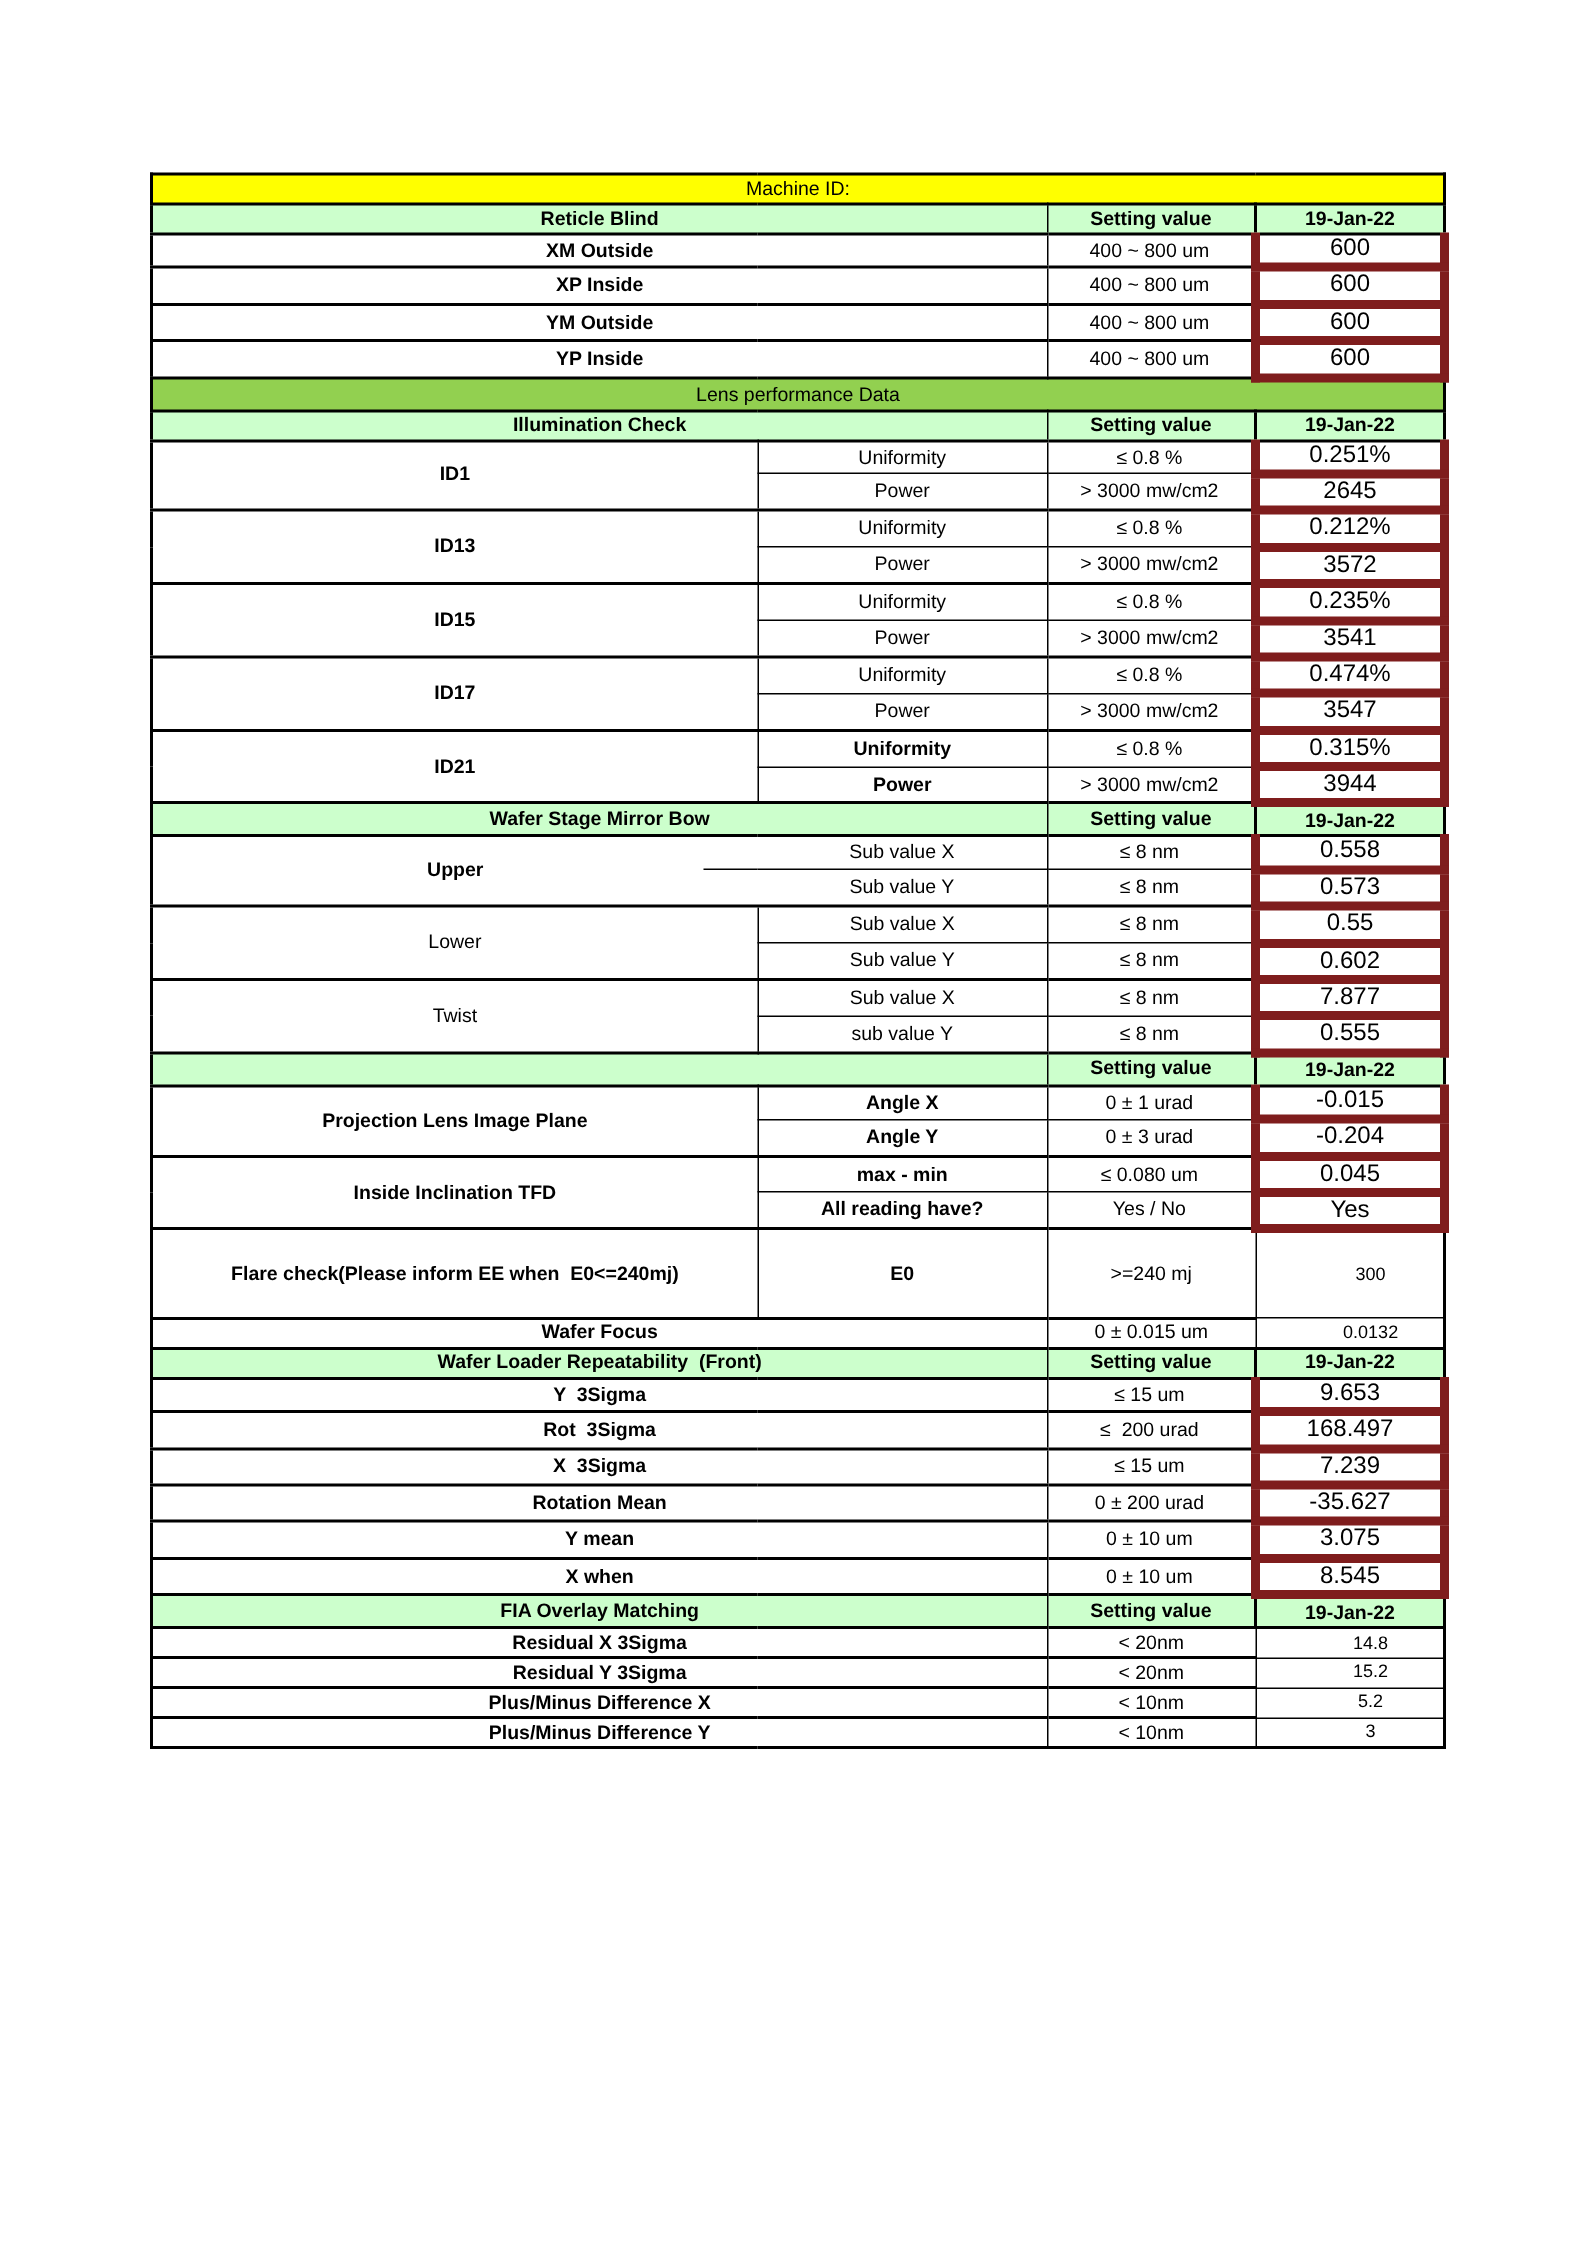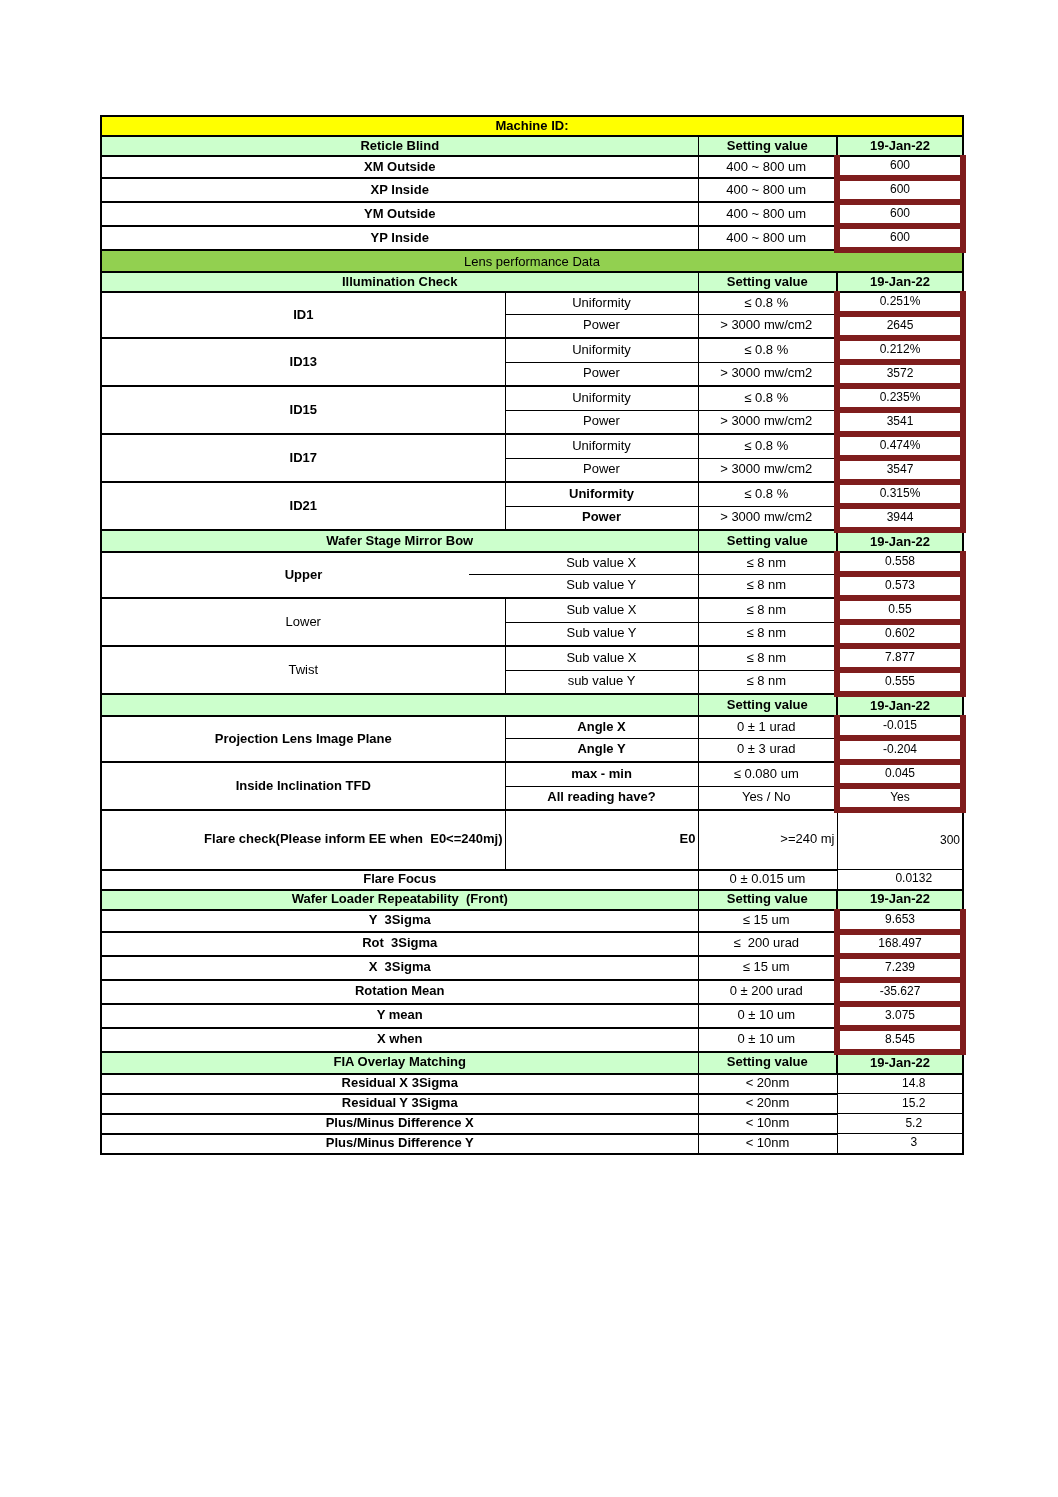--- a/index.html
+++ b/index.html
@@ -6,32 +6,32 @@
   body{width:1058px;height:1497px;background:#ffffff;position:relative;
        font-family:"Liberation Sans",sans-serif;color:#000;}
   .sheet{position:absolute;left:100px;top:115px;}
   table{border-collapse:collapse;table-layout:fixed;border:2px solid #000;}
   td{border:1px solid #000;height:18px;padding:0 2px;text-align:center;
      vertical-align:middle;font-size:13px;line-height:1.15;white-space:pre;}
   tr.grp > td{border-top-width:2px;}
   td.b{font-weight:bold;}
   tr.g td{background:var(--lg,#ccffcc);font-weight:bold;
           border-top-width:2px;border-bottom-width:2px;text-align:center;}
-  tr.machine td{background:var(--y,#ffff00);font-weight:bold;border:2px solid #000;}
+  tr.machine td{background:var(--y,#ffff00);font-weight:normal;border:2px solid #000;}
   tr.banner td{background:var(--bg,#92d050);font-weight:normal;border:2px solid #000;}
-  td.v{border:6px solid #7f1d1d;font-size:12px;}
+  td.v{border:6px solid #7f1d1d;font-size:16px;}
   td.vt{border:1px solid #000;font-size:12px;padding-left:30px;}
   tr.grp > td.vt{border-top-width:1px;}
   td.dv{border:2px solid #000;margin-top:28px;}
   td.noR{border-right:none;}
   td.noL{border-left:none;}
   td.rel{position:relative;}
   .ext{position:absolute;left:-36px;bottom:-1px;width:36px;height:0;
        border-bottom:1px solid #000;}
-  tr.flare td{height:56px;text-align:right;}
+  tr.flare td{height:56px;}
 </style>
 </head>
 <body>
 
 <div class="sheet">
 <table>
   <colgroup>
     <col style="width:404px">
         <col style="width:193px">
     <col style="width:139px">
@@ -212,21 +212,21 @@
   </tr>
 
   <tr class="flare grp">
     <td class="b">Flare check(Please inform EE when  E0&lt;=240mj)</td>
     <td class="b">E0</td>
     <td>&gt;=240 mj</td>
     <td class="vt">300</td>
   </tr>
 
   <tr class="grp">
-    <td colspan="2" class="b">Flare Focus</td>
+    <td colspan="2" class="b">Wafer Focus</td>
     <td>0 ± 0.015 um</td>
     <td class="vt">0.0132</td>
   </tr>
 
   <tr class="g grp">
     <td colspan="2">Wafer Loader Repeatability  (Front)</td>
     <td>Setting value</td>
     <td class="dv">19-Jan-22</td>
   </tr>
   <tr class="grp">

